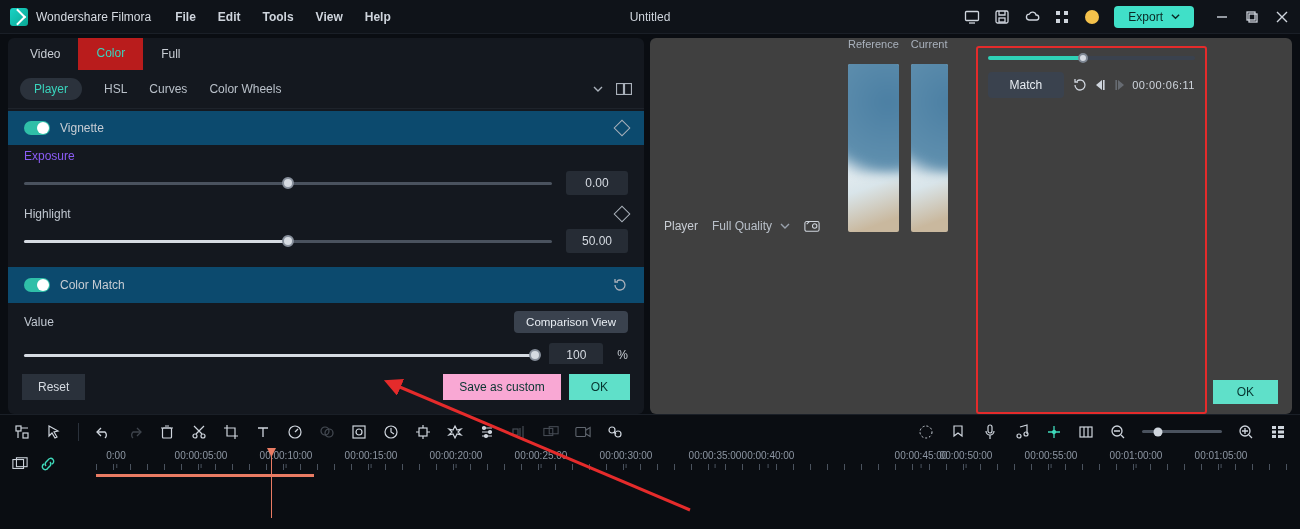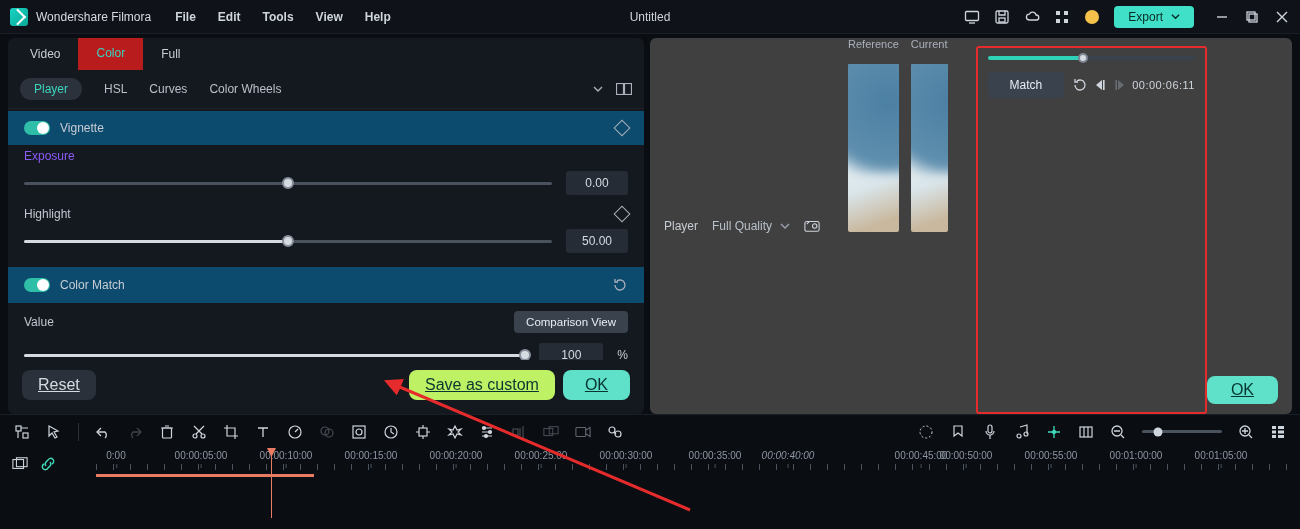--- a/index.html
+++ b/index.html
@@ -45,23 +45,23 @@
 .param .lab span:first-child { color: #c0c7d0; }
 .slider { display: flex; align-items: center; gap: 14px; }
 .track { flex: 1; height: 3px; background: #4a525e; border-radius: 2px; position: relative; }
 .track .fill { position: absolute; left: 0; top: 0; bottom: 0; background: #d6dbe2; border-radius: 2px; }
 .thumb { position: absolute; top: 50%; width: 12px; height: 12px; background: #d6dbe2; border: 2px solid #868e9a; border-radius: 50%; transform: translate(-50%,-50%); }
 .valbox { width: 62px; height: 24px; background: #262c35; border-radius: 3px; display: flex; align-items: center; justify-content: center; color: #d6dbe2; }
 
 .compview { background: #3a424e; padding: 5px 12px; border-radius: 4px; color: #e8edf3; cursor: pointer; font-size: 11.5px; }
 
 .footer-row { display: flex; align-items: center; padding: 10px 14px 14px 14px; gap: 8px; margin-top: auto; }
-.btn { padding: 6px 16px; border-radius: 8px; cursor: pointer; font-size: 16px; text-decoration: underline; }
+.btn { padding: 6px 16px; border-radius: 0; cursor: pointer; font-size: 12px; }
 .btn.grey { background: #2a313b; color: #d6dbe2; }
-.btn.teal { background: #bef264; color: #073530; }
+.btn.teal { background: #f9a8d4; color: #073530; }
 .btn.teal2 { background: #5fe0c9; color: #073530; }
 
 
 .player-bar { display: flex; align-items: center; padding: 10px 14px; gap: 14px; }
 .player-bar .sel { display: flex; align-items: center; gap: 8px; color: #b9c0c9; }
 .player-bar .snap { margin-left: auto; }
 .preview-row { display: flex; gap: 12px; padding: 0 14px; }
 .preview-col { flex: 1; }
 .preview-col .cap { color: #a9b1bc; font-size: 11px; margin-bottom: 14px; }
 .preview-img { width: 100%; height: 168px; border-radius: 2px; background: linear-gradient(160deg,#96b8c8 0%,#c6dde6 35%,#e6eef2 55%,#d9e5ea 70%,#c9b89e 92%); position: relative; overflow: hidden; }
@@ -252,21 +252,21 @@
       <div class="param">
         <div class="lab">
           <span>Value</span>
           <span class="compview" style="margin-left:auto">Comparison View</span>
         </div>
         <div class="slider" style="margin-top:10px">
           <div class="track">
             <div class="fill" style="width:100%"></div>
             <div class="thumb" style="left:100%"></div>
           </div>
-          <div class="valbox" style="width:64px">100</div>
+          <div class="valbox" style="width:54px">100</div>
           <span>%</span>
         </div>
       </div>
     </div>
 
     <div class="footer-row">
       <div class="btn grey">Reset</div>
       <div style="flex:1"></div>
       <div class="btn teal">Save as custom</div>
       <div class="btn teal2" style="padding:6px 22px">OK</div>
@@ -535,21 +535,21 @@
     <div class="ruler" id="ruler">
         <div class="ticks"></div>
         <div class="mark" style="left: 20px;">0:00</div>
         <div class="mark" style="left: 105px;">00:00:05:00</div>
         <div class="mark" style="left: 190px;">00:00:10:00</div>
         <div class="mark" style="left: 275px;">00:00:15:00</div>
         <div class="mark" style="left: 360px;">00:00:20:00</div>
         <div class="mark" style="left: 445px;">00:00:25:00</div>
         <div class="mark" style="left: 530px;">00:00:30:00</div>
         <div class="mark" style="left: 619px;">00:00:35:00</div>
-        <div class="mark" style="left: 692px; font-style: italic;">00:00:40:00</div>
+        <div class="mark" style="left: 672px;">00:00:40:00</div>
         <div class="mark" style="left: 825px;">00:00:45:00</div>
         <div class="mark" style="left: 870px;">00:00:50:00</div>
         <div class="mark" style="left: 955px;">00:00:55:00</div>
         <div class="mark" style="left: 1040px;">00:01:00:00</div>
         <div class="mark" style="left: 1125px;">00:01:05:00</div>
       </div>
     <div class="clip"></div>
     <div class="playhead"></div>
   </div>
 </div>

